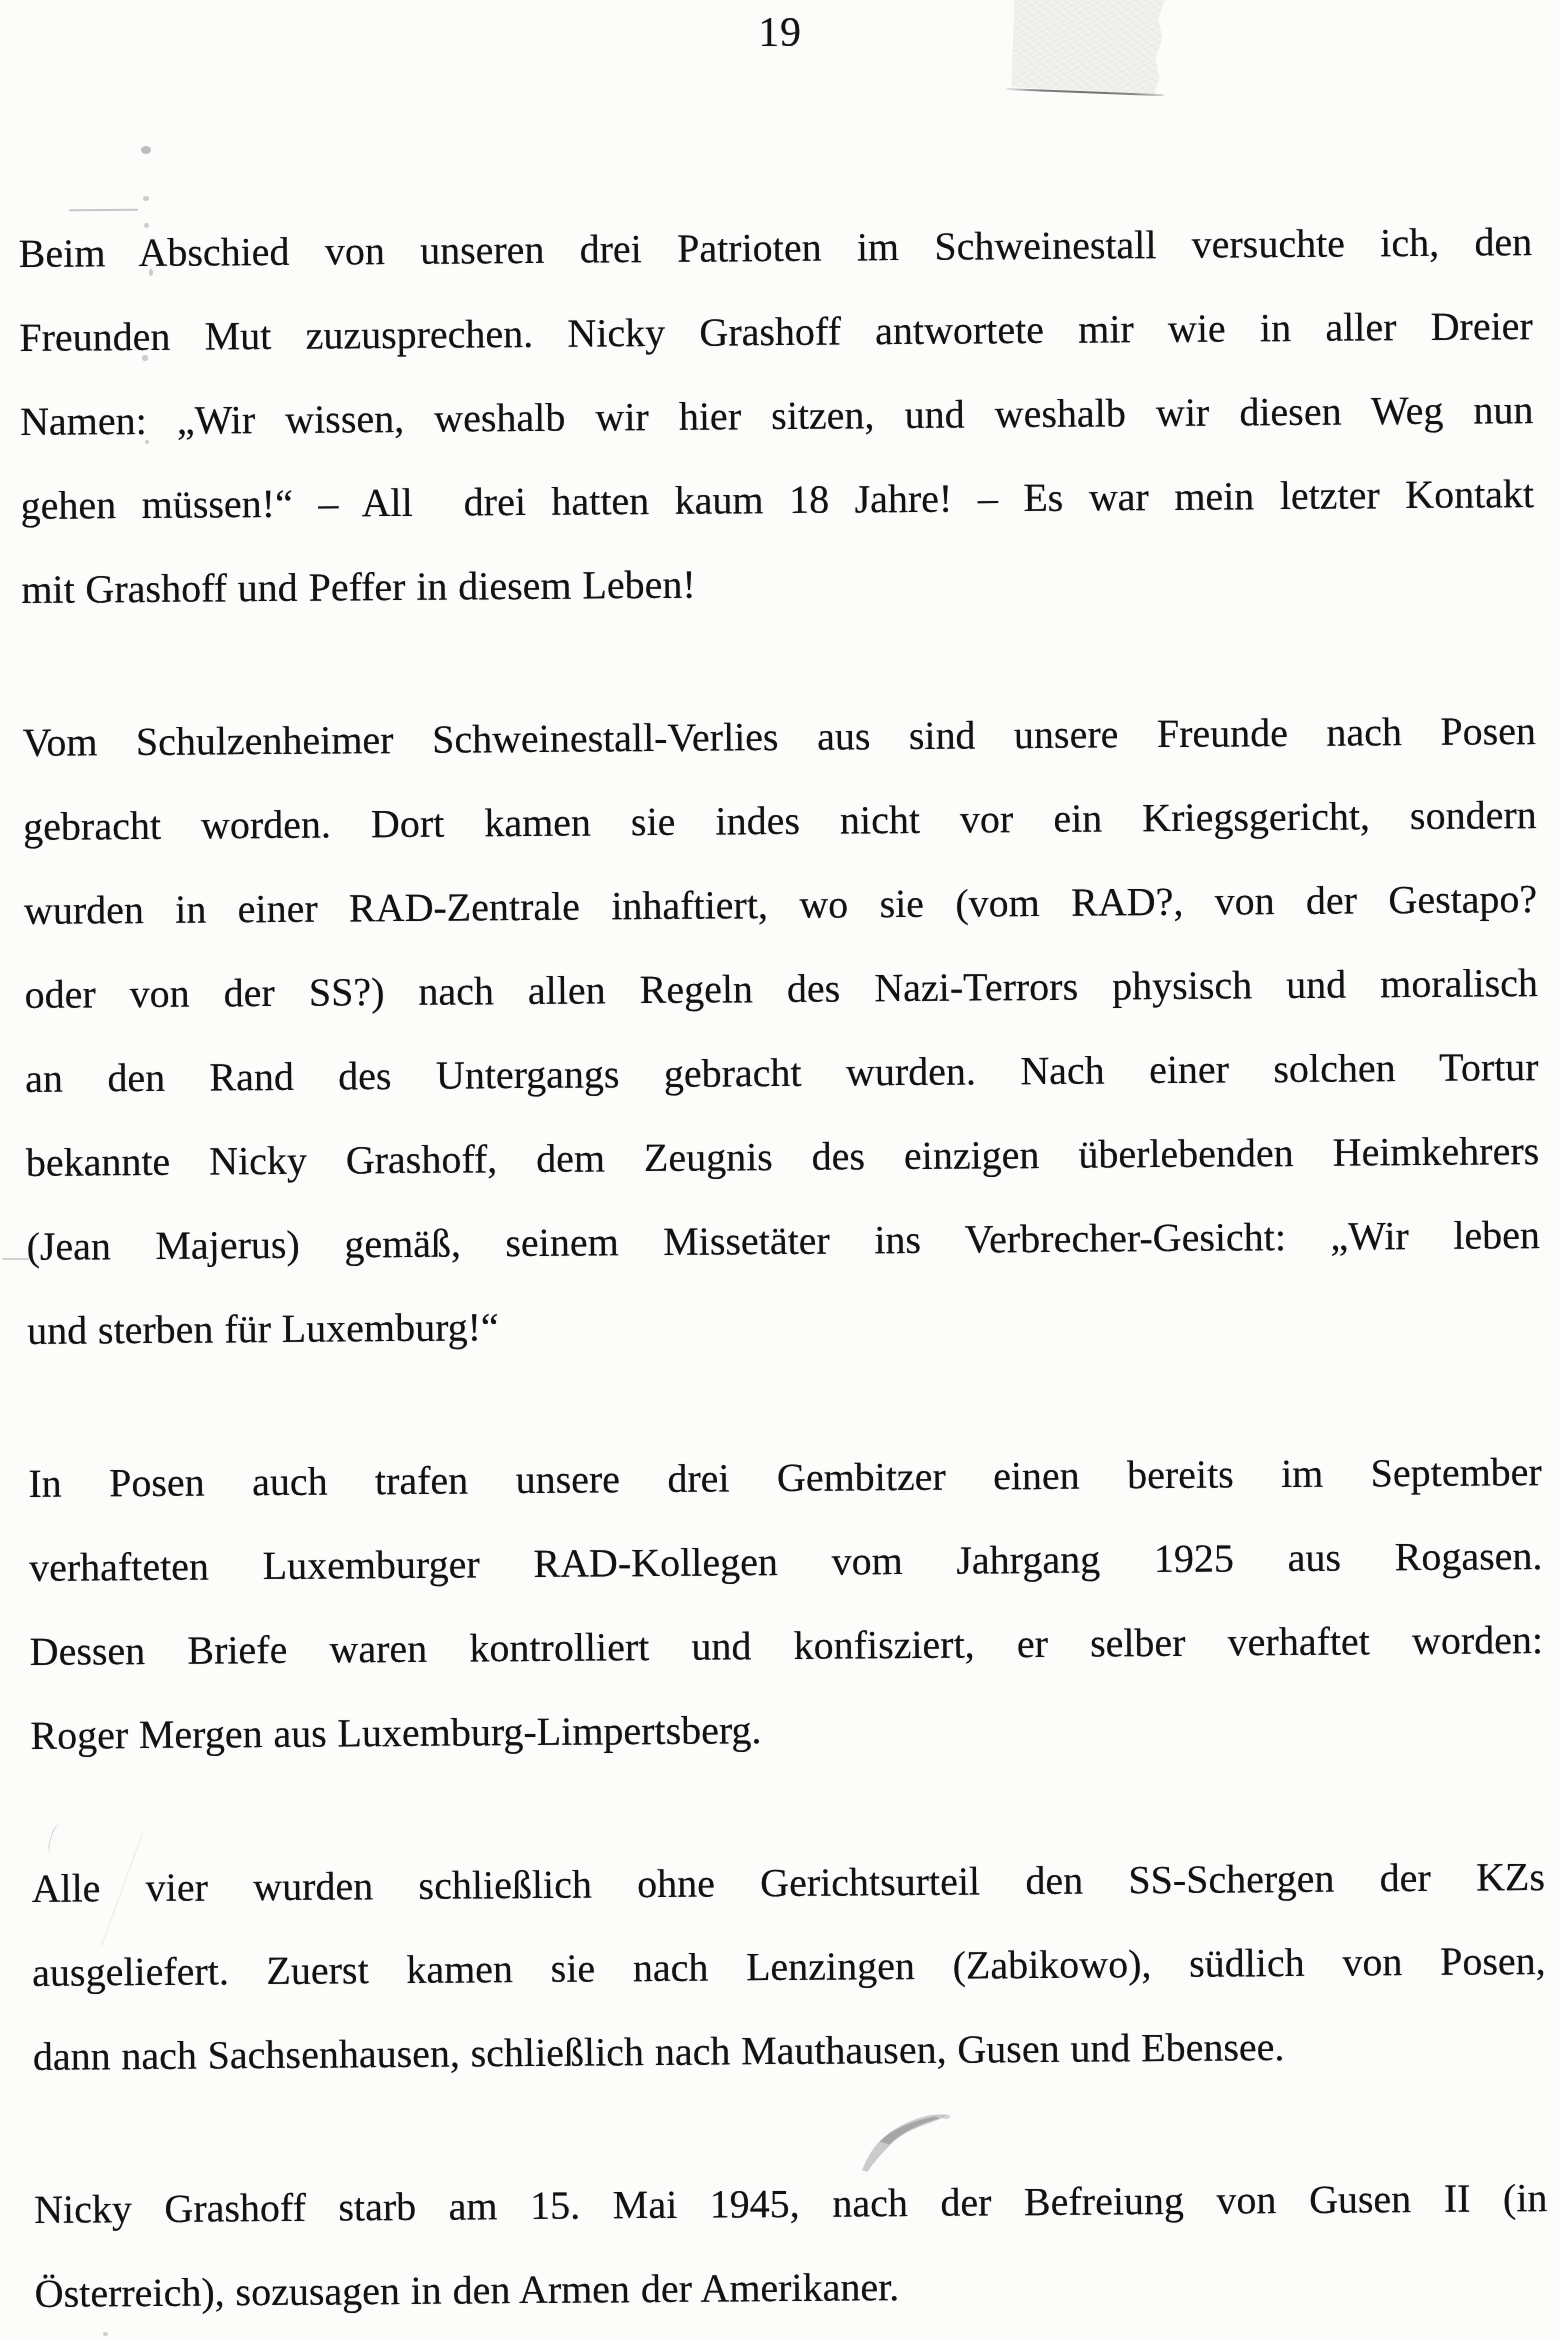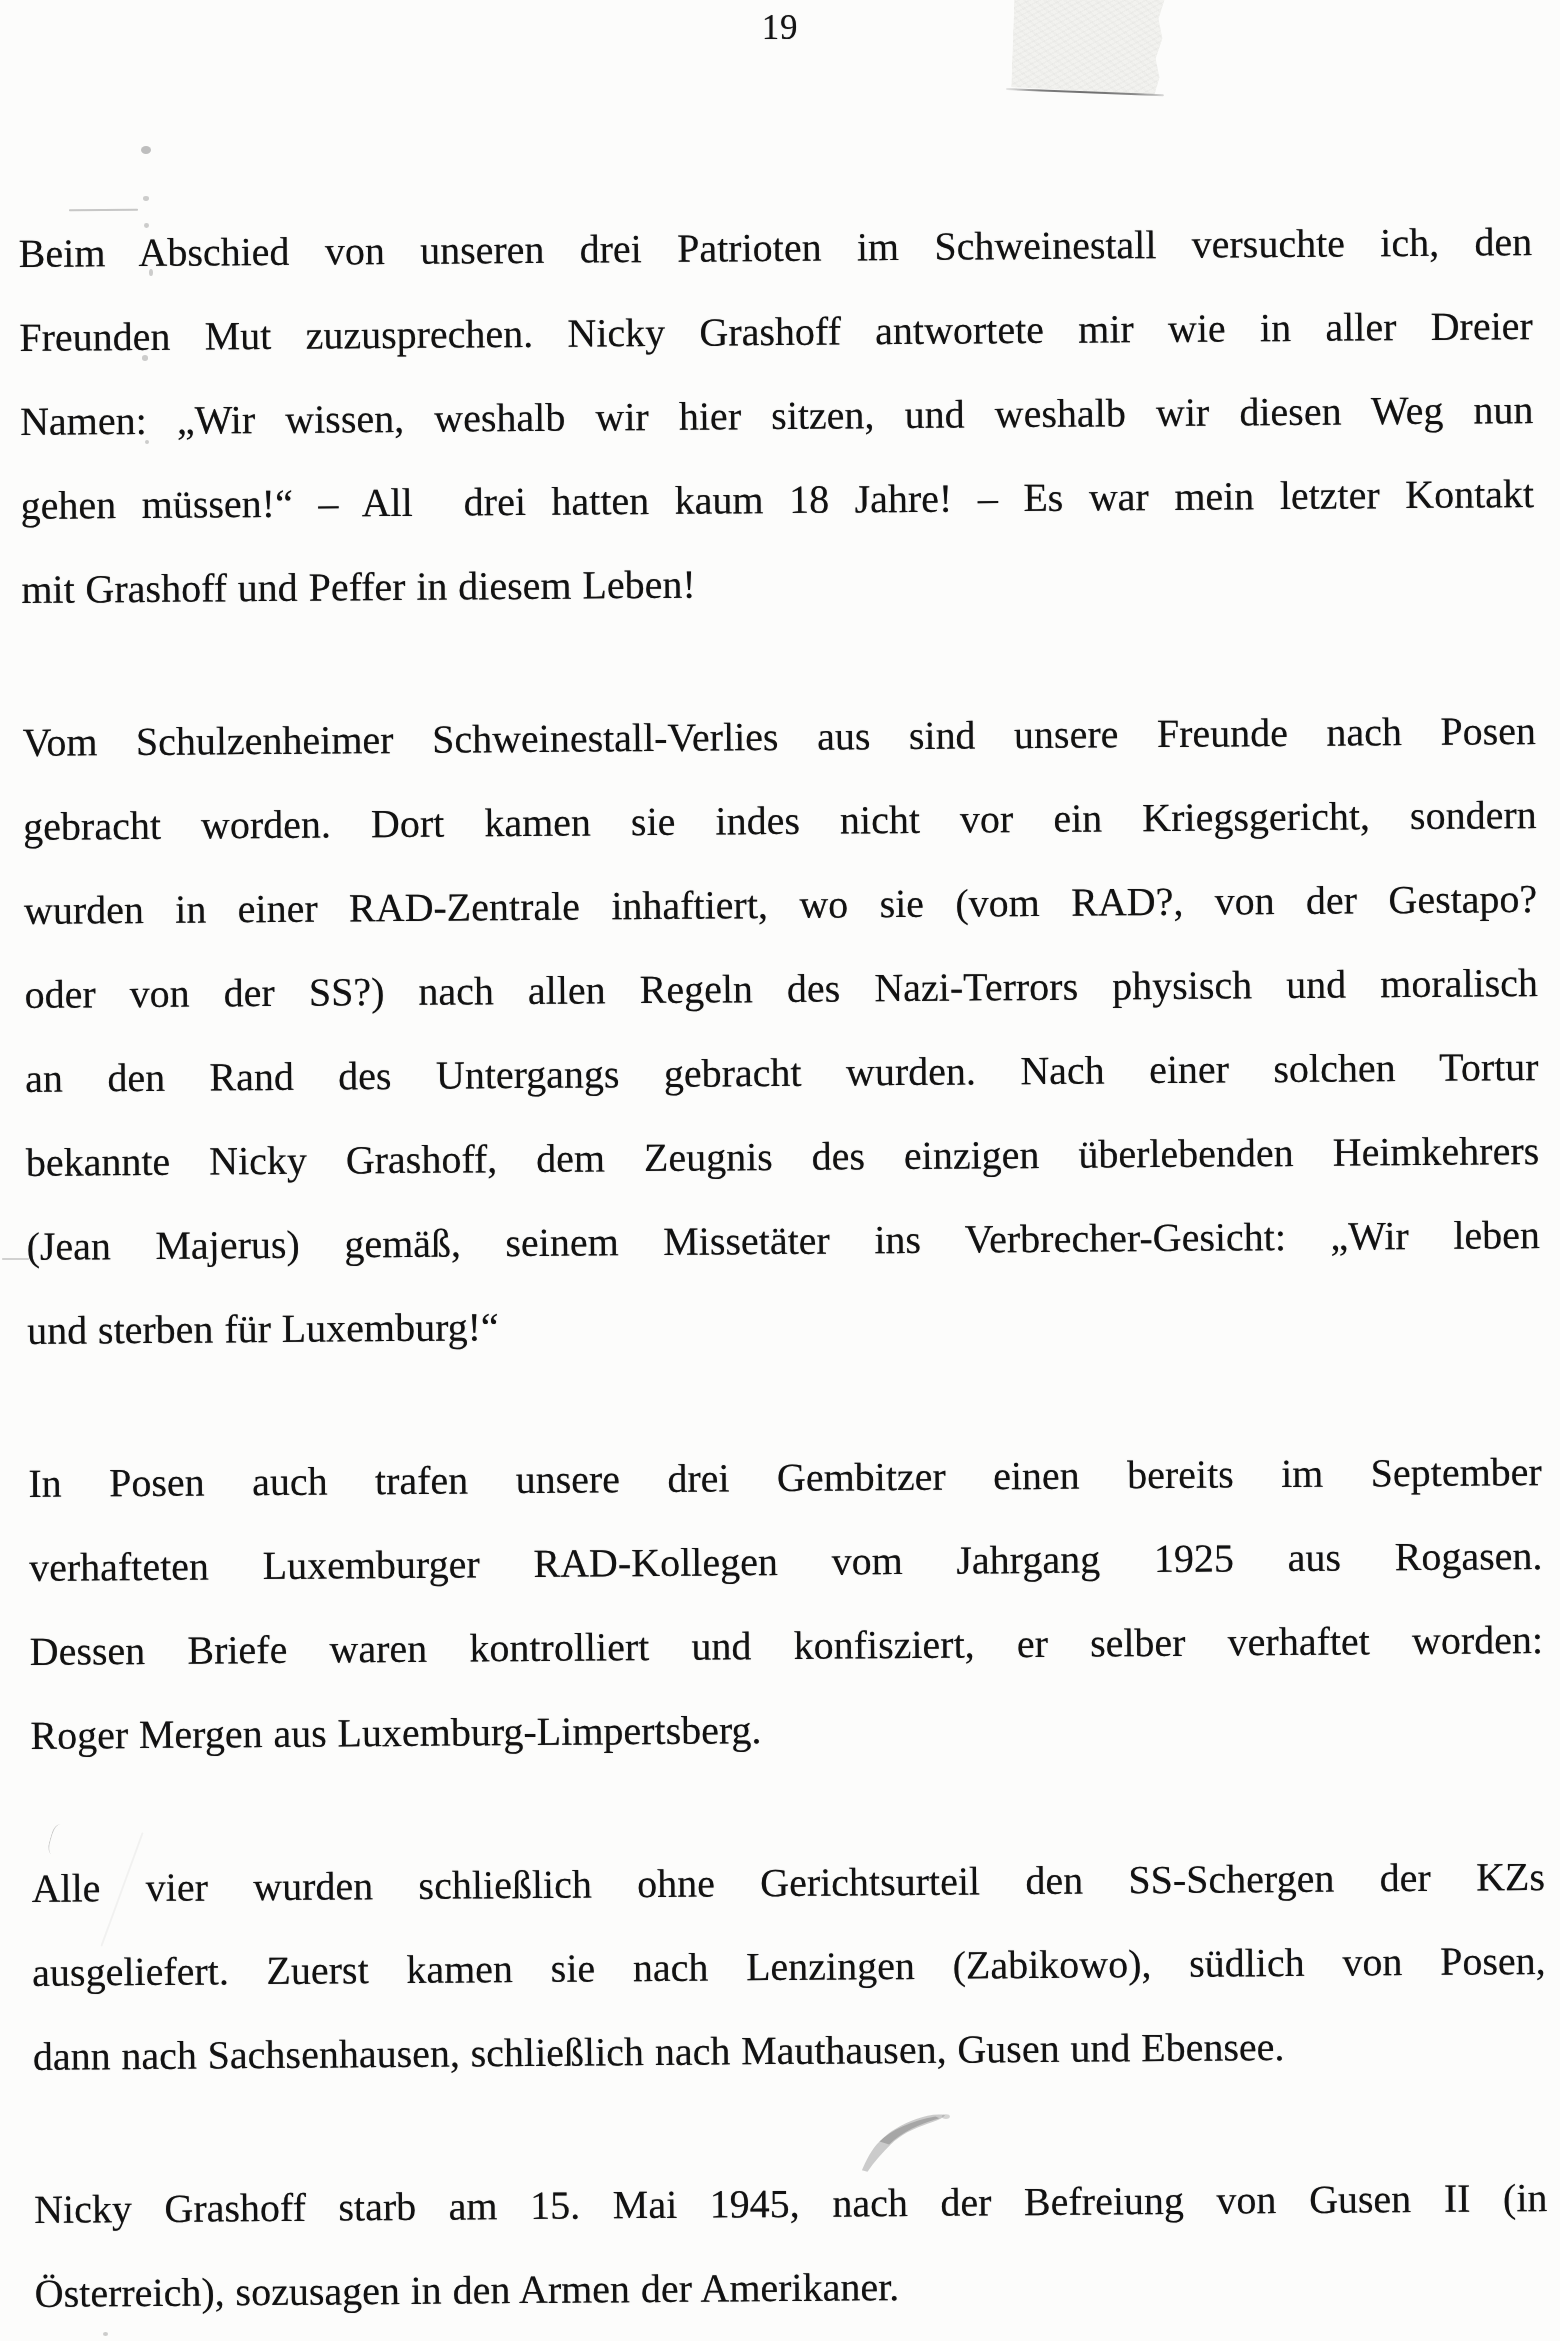--- a/index.html
+++ b/index.html
@@ -11,21 +11,21 @@
     background: #fcfcfb;
     overflow: hidden;
     font-family: "Liberation Serif", "DejaVu Serif", serif;
     color: #121212;
   }
   
   .page-number {
     position: absolute;
     top: 8px; left: 0; right: 0;
     text-align: center;
-    font-size: 35px;
+    font-size: 42px;
     letter-spacing: 0.8px;
     color: #141414;
     text-shadow: 0 0 0.8px rgba(0,0,0,0.5);
   }
   
   .paper-patch {
     position: absolute;
     left: 1011px; top: -8px;
     width: 151px; height: 98px;
     background-color: #f2f2ef;

